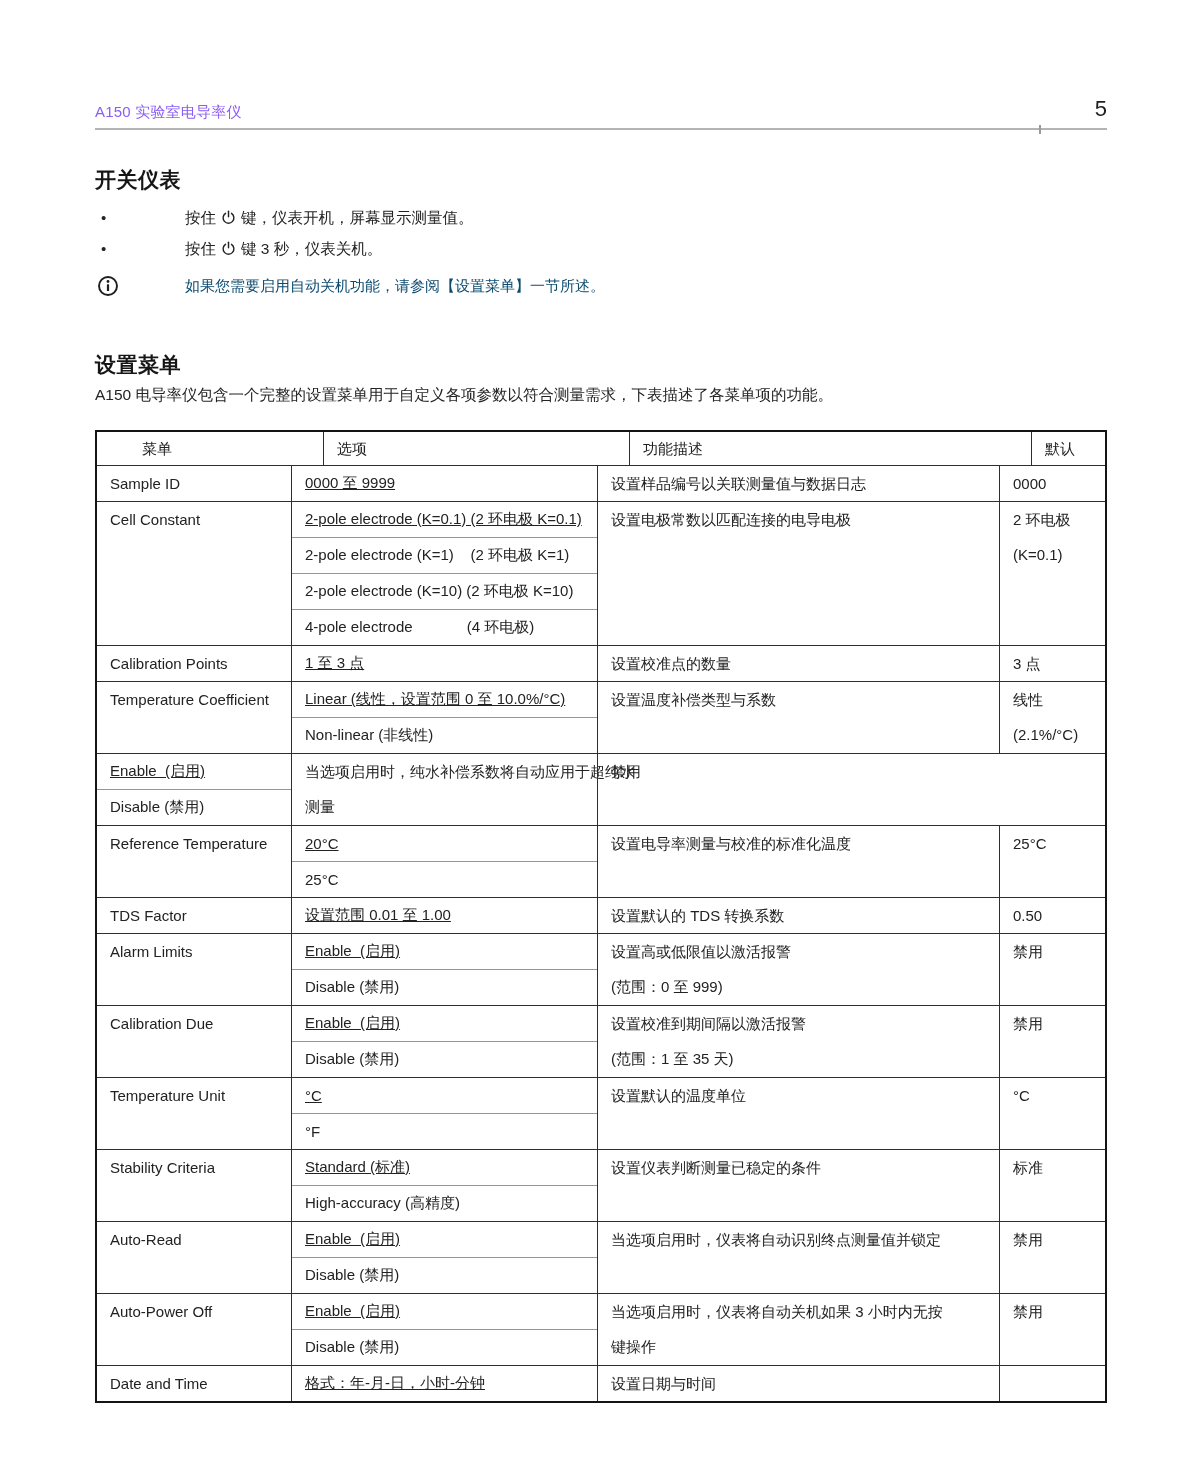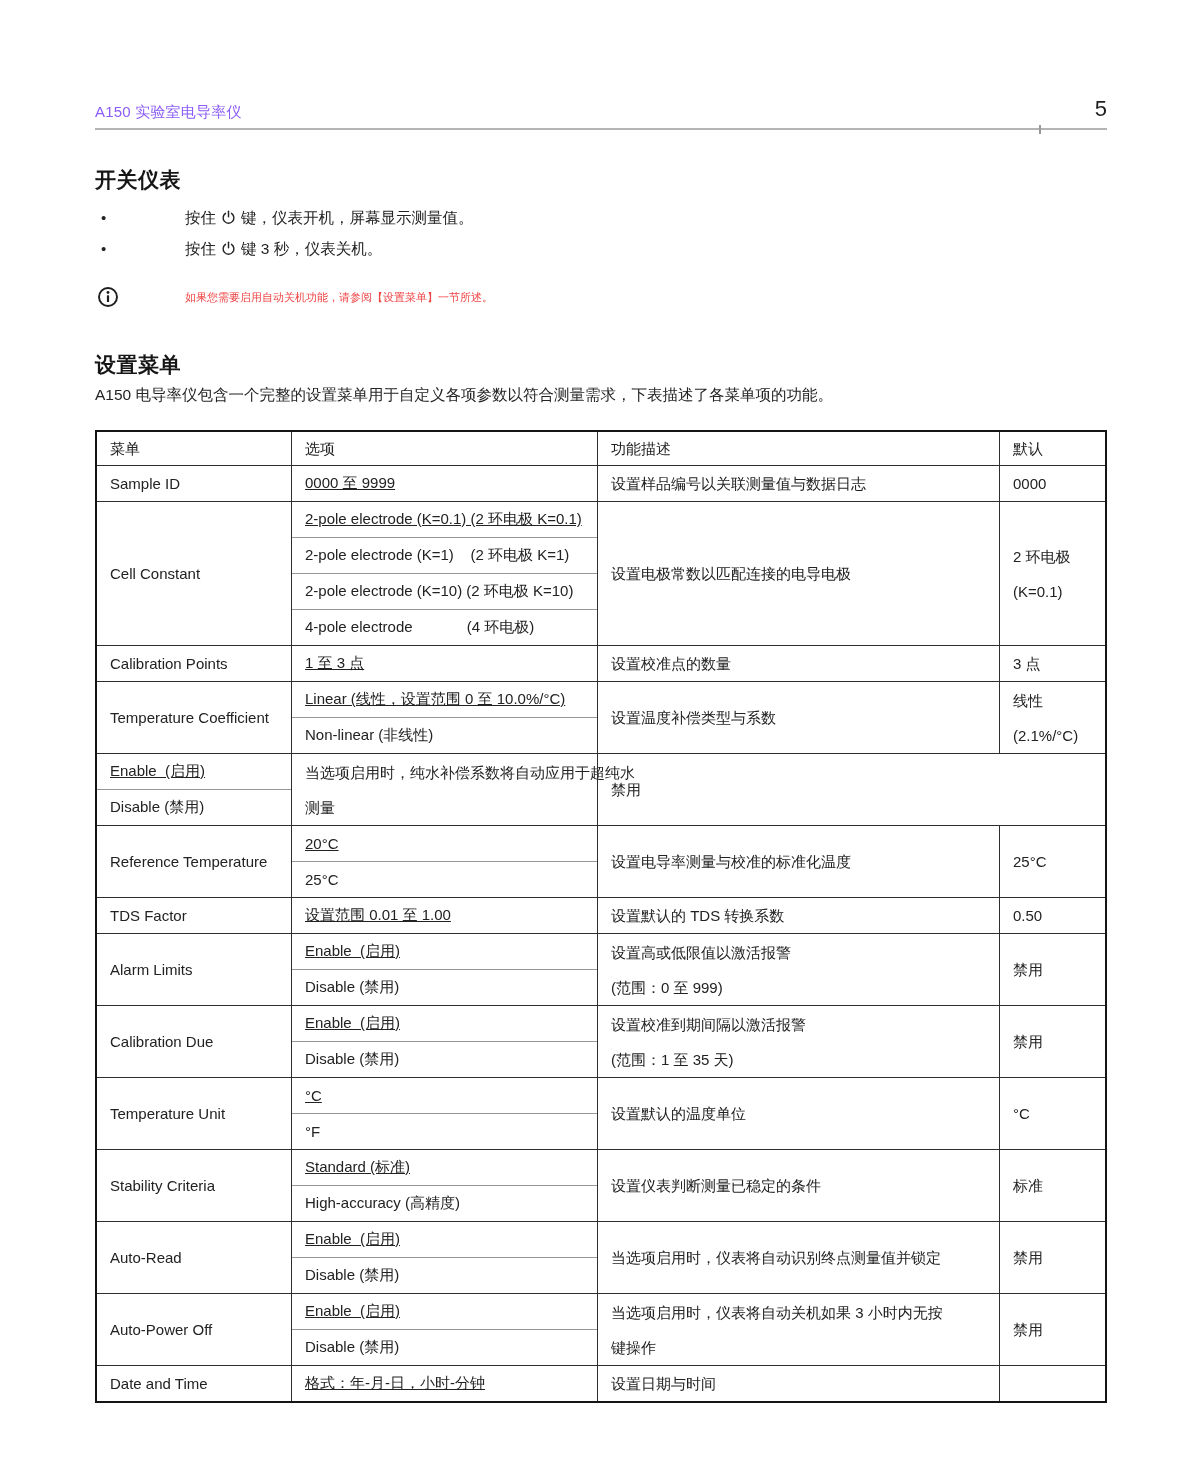--- a/index.html
+++ b/index.html
@@ -14,28 +14,28 @@
   .header-rule{position:absolute;left:95px;width:1012px;top:128px;height:2px;background:#b4b4b4;}
   .rule-tick{position:absolute;left:944px;top:-3px;width:2px;height:9px;background:#9a9a9a;display:block;}
   
   .h{position:absolute;left:95px;margin:0;font-size:21px;font-weight:bold;color:#161616;letter-spacing:.5px;}
   .power-h{top:166px;}
   .menu-h{top:351px;}
   .bullets{position:absolute;left:95px;top:202px;margin:0;padding:0;list-style:none;width:1012px;}
   .bullet{position:relative;padding-left:90px;line-height:31px;font-size:15.5px;color:#242424;}
   .dot{position:absolute;left:6px;top:0;font-size:15px;}
   .pwr{vertical-align:-2px;margin:0 5px;}
-  .note{position:absolute;left:95px;top:285px;width:1012px;padding-left:90px;box-sizing:border-box;font-size:11px;line-height:24px;color:#ef4444;}
+  .note{position:absolute;left:95px;top:274px;width:1012px;padding-left:90px;box-sizing:border-box;font-size:15px;line-height:24px;color:#0c4a6e;}
   .info{position:absolute;left:2px;top:1px;}
   .intro{position:absolute;left:95px;top:384px;width:1012px;margin:0;font-size:15.5px;line-height:22px;color:#242424;}
   
   .stable{position:absolute;left:95px;top:430px;width:1012px;border:2px solid #141414;box-sizing:border-box;background:#fff;font-size:15px;color:#222;}
   .trow{display:grid;grid-template-columns:194px 306px 402px 1fr;border-top:1px solid #2e2e2e;}
-  .trow:first-child{border-top:none;}
-  .td{border-left:1px solid #2e2e2e;display:flex;flex-direction:column;justify-content:center;padding-left:13px;min-width:0;}
+  .trow:first-child{border-top:none;padding-left:32px;}
+  .td{border-left:1px solid #2e2e2e;display:flex;flex-direction:column;padding-left:13px;min-width:0;}
   .td:first-child{border-left:none;}
   .th{height:33px;justify-content:center;}
   .opts{padding-left:0;}
   .opt{min-height:35px;display:flex;align-items:center;padding-left:13px;border-top:1px solid #969696;white-space:pre;overflow:hidden;}
   .opt:first-child{border-top:none;text-decoration:underline;}
   .line{line-height:35px;white-space:nowrap;}
   .menu .line,.th .line{white-space:nowrap;}
 </style>
 </head>
 <body>

